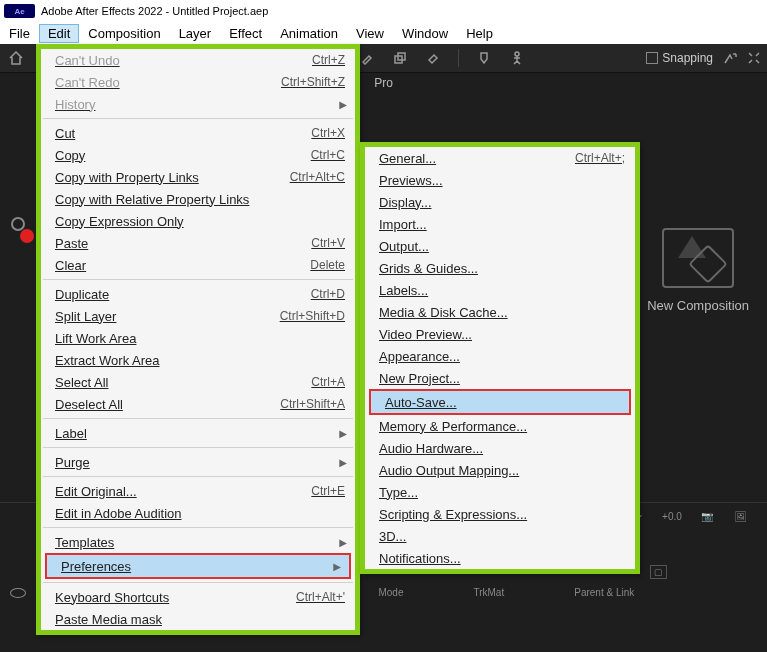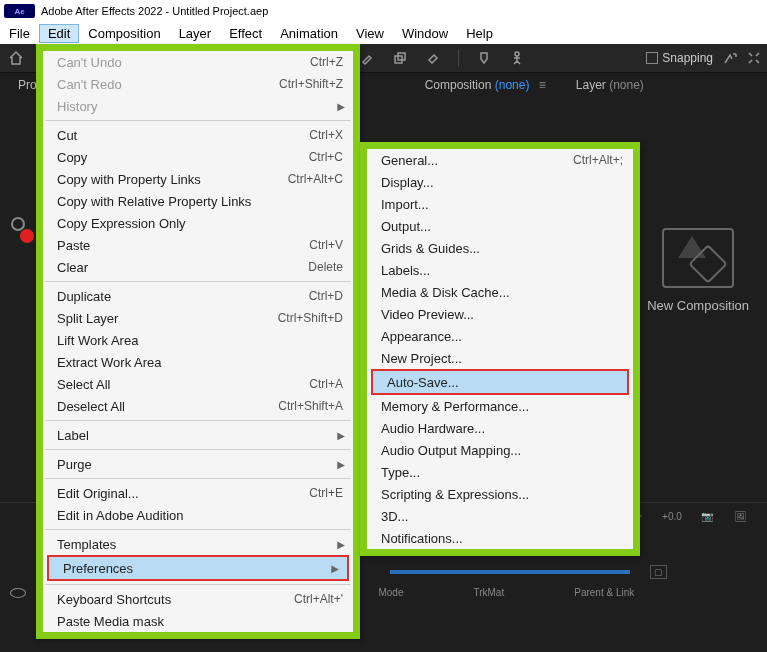--- a/index.html
+++ b/index.html
@@ -7,29 +7,29 @@
 .titlebar { background:#fff; height:22px; display:flex; align-items:center; padding-left:4px; font-size:11px; color:#000; }
 .ae-icon { width:31px; height:14px; background:#00005b; color:#9999ff; font-size:8px; font-weight:bold; display:flex; align-items:center; justify-content:center; margin-right:6px; border-radius:2px; }
 .menubar { background:#fff; height:22px; display:flex; align-items:center; font-size:13px; color:#000; }
 .menubar .mitem { padding:2px 9px; cursor:default; }
 .menubar .mitem.active { background:#cde7f9; border:1px solid #7ab7e0; padding:1px 8px; }
 .toolbar { background:#262626; height:29px; display:flex; align-items:center; gap:13px; padding:0 6px; border-bottom:1px solid #111; }
 .tool-icon { width:20px; height:20px; display:flex; align-items:center; justify-content:center; color:#888; }
 .tool-sep { width:1px; height:18px; background:#444; margin:0 2px;}
 .snap-box { display:flex; align-items:center; gap:4px; color:#ccc; font-size:12px; }
 .snap-cb { width:12px; height:12px; border:1px solid #888; }
-.panel-tabs { background:#1e1e1e; height:24px; display:flex; align-items:center; font-size:12px; color:#bbb; padding:0 10px; gap:30px;}
+.panel-tabs { background:#1e1e1e; height:24px; display:flex; align-items:center; font-size:12px; color:#bbb; padding:0 10px; gap:30px;flex-direction:column;}
 .panel-tabs .tab { padding:3px 8px; }
 .panel-tabs .comp-none { color:#3399ff; }
 .main-dark { position:absolute; left:0; top:97px; right:0; bottom:0; background:#1e1e1e; }
 .newcomp-area { position:absolute; right:18px; top:228px; text-align:center; color:#bbb; font-size:13px;}
 .newcomp-icon { width:72px; height:60px; border:2px solid #666; border-radius:4px; margin:0 auto 10px; position:relative;}
 .newcomp-icon::after { content:""; position:absolute; right:10px; bottom:8px; width:24px; height:24px; border:2px solid #666; border-radius:4px; transform:rotate(45deg);}
 .newcomp-icon::before { content:""; position:absolute; left:14px; top:6px; width:0;height:0; border-left:14px solid transparent; border-right:14px solid transparent; border-bottom:22px solid #666; opacity:.5;}
-.dropdown { position:absolute; background:#f5f5f5; border:7px solid #84cc16; box-shadow:2px 2px 5px rgba(0,0,0,.3); font-size:13px; color:#222; }
+.dropdown { position:absolute; background:#f5f5f5; border:5px solid #84cc16; box-shadow:2px 2px 5px rgba(0,0,0,.3); font-size:13px; color:#222;text-decoration:underline; }
 #edit-menu { left:36px; top:44px; width:324px; }
 #prefs-menu { left:360px; top:142px; width:280px; }
 .dd-item { display:flex; align-items:center; height:22px; padding:0 10px 0 14px; cursor:default; position:relative;}
 .dd-item .lbl { flex:1; white-space:nowrap; overflow:hidden; text-overflow:ellipsis;}
 .dd-item .shc { color:#555; font-size:12px; margin-left:10px;}
 .dd-item.disabled { color:#9a9a9a; }
 .dd-item .arrow { position:absolute; right:8px; color:#666; font-size:10px;}
 .dd-sep { height:1px; background:#d0d0d0; margin:3px 2px; }
 .dd-item.hover-blue { background:#b9dcf4; }
 .boxed-red { border:2px solid #e03030; border-radius:0; margin:0 4px; }
@@ -315,20 +315,23 @@
       <span class="lbl">Paste Media mask</span>
     </div>
 </div>
 
 <div id="prefs-menu" class="dropdown">
   <div class="dd-item">
       <span class="lbl">General...</span>
       <span class="shc">Ctrl+Alt+;</span>
     </div>
   <div class="dd-item">
+      <span class="lbl">Previews...</span>
+    </div>
+  <div class="dd-item">
       <span class="lbl">Display...</span>
     </div>
   <div class="dd-item">
       <span class="lbl">Import...</span>
     </div>
   <div class="dd-item">
       <span class="lbl">Output...</span>
     </div>
   <div class="dd-item">
       <span class="lbl">Grids &amp; Guides...</span>

